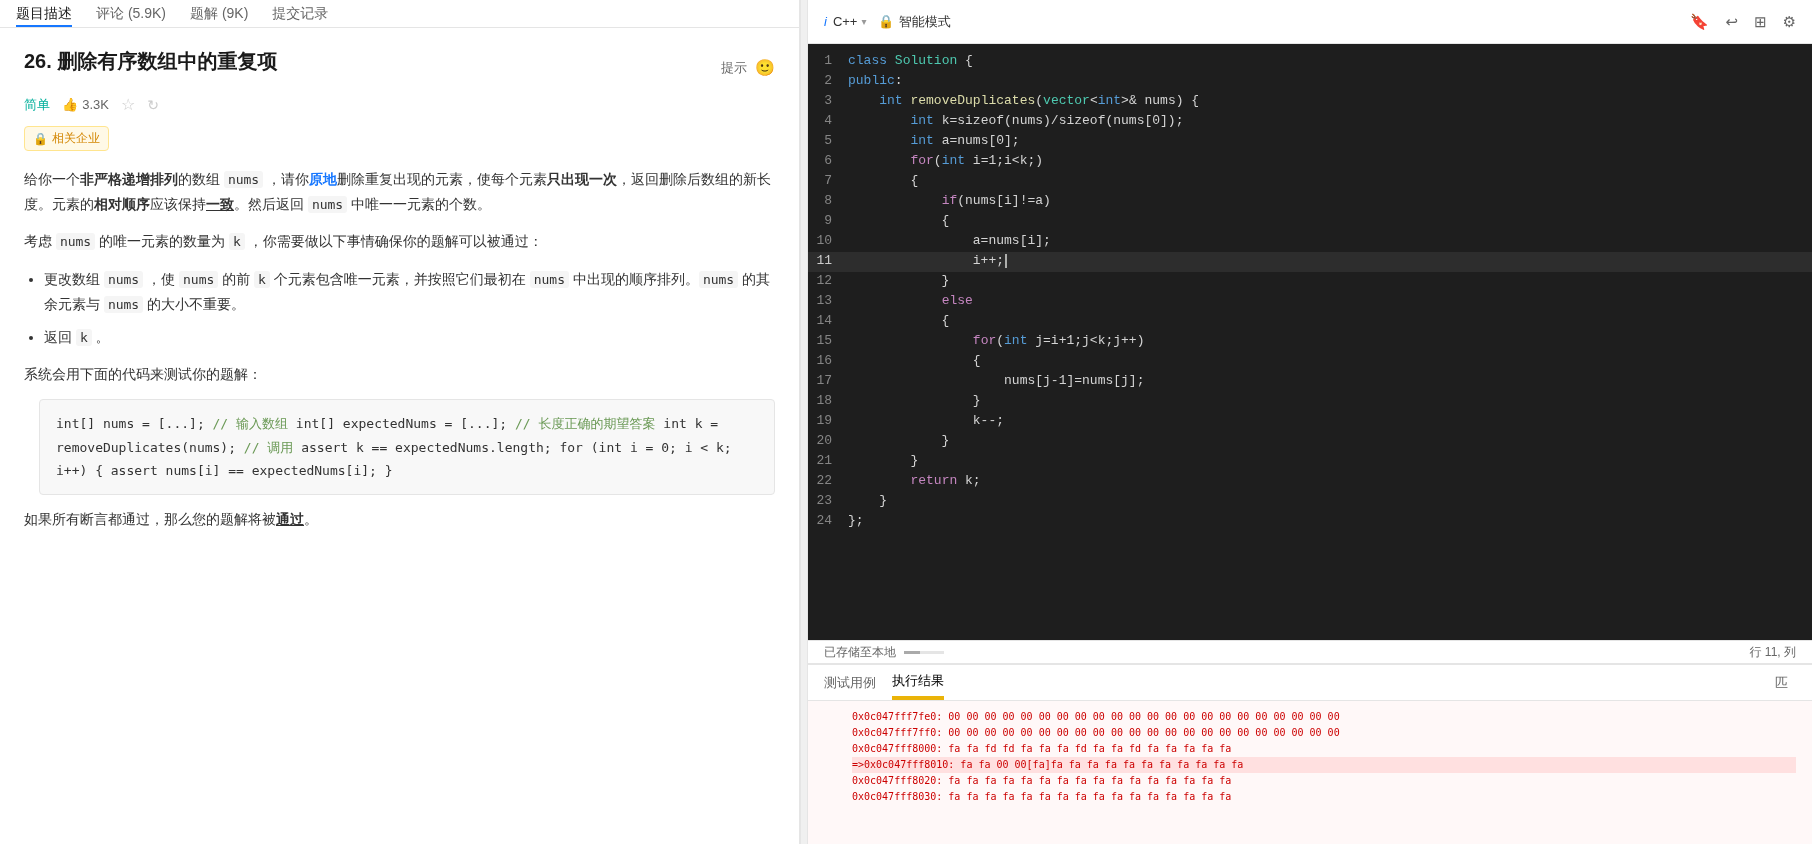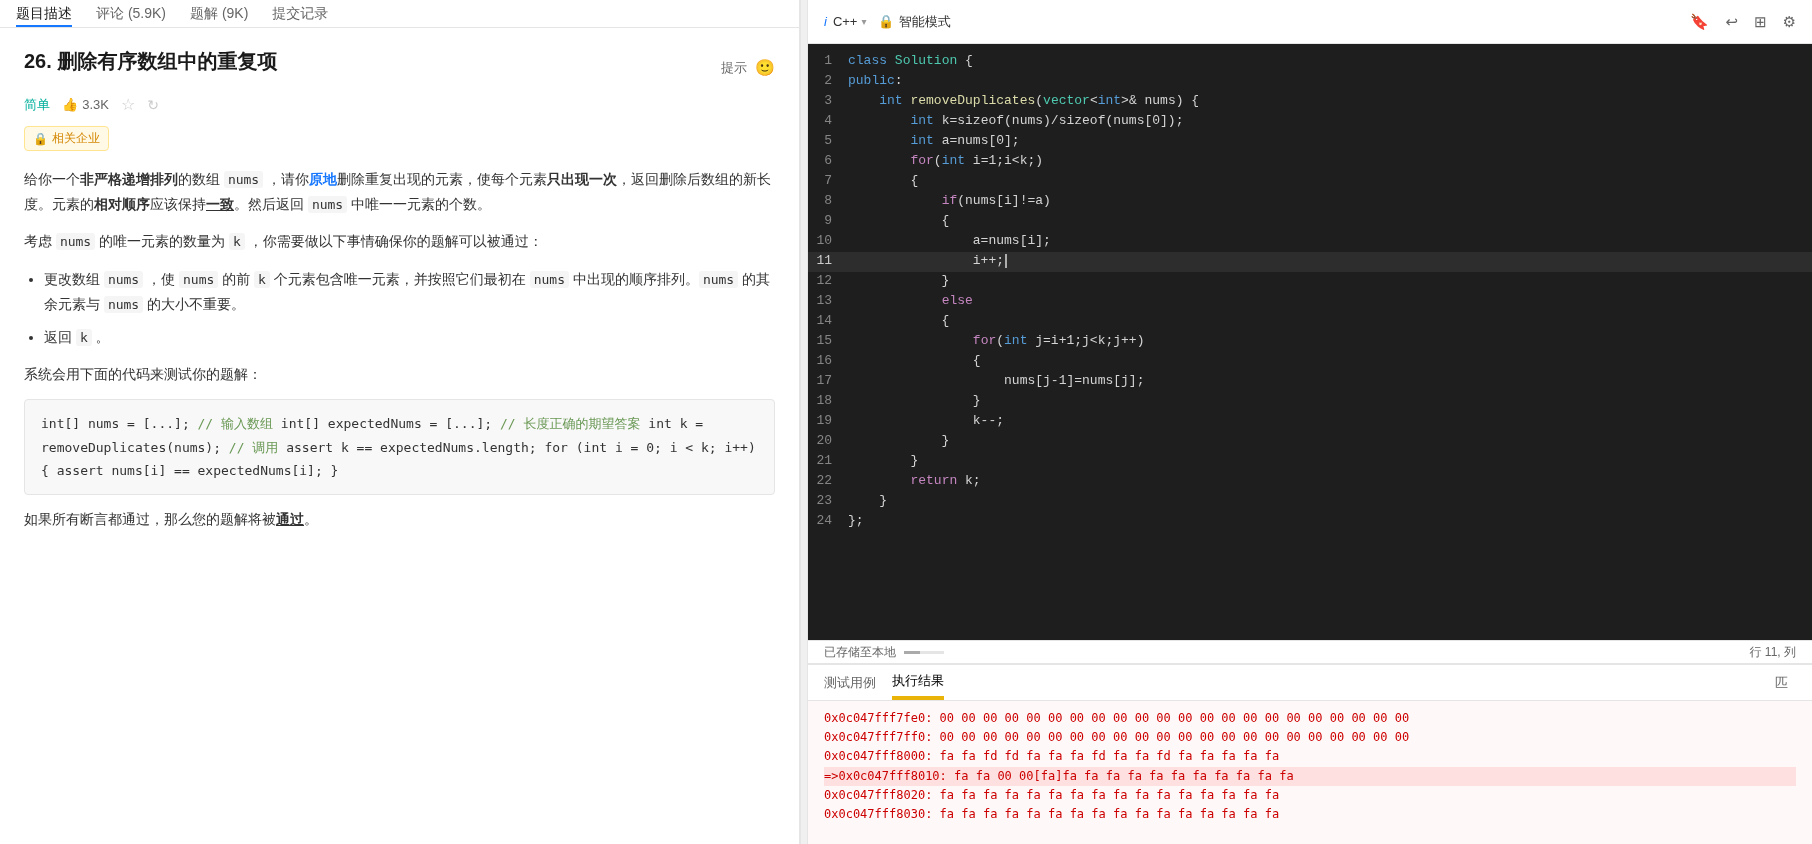--- a/index.html
+++ b/index.html
@@ -36,21 +36,21 @@
     .problem-desc p { margin-bottom: 12px; }
     .bold { font-weight: 700; }
     .highlight { color: #1677ff; font-weight: 600; }
     .code-inline { font-family: 'Consolas', 'Monaco', monospace; background: #f5f5f5; padding: 1px 4px; border-radius: 3px; font-size: 13px; color: #333; }
     .underline { text-decoration: underline; }
 
     .section-title { font-weight: 700; margin: 16px 0 8px; font-size: 15px; }
     .bullet-list { padding-left: 20px; margin-bottom: 12px; }
     .bullet-list li { margin-bottom: 8px; line-height: 1.8; }
 
-    .code-block { font-family: 'Consolas', 'Monaco', monospace; font-size: 13px; background: #f8f8f8; border: 1px solid #e5e5e5; border-radius: 4px; padding: 12px 16px; margin-bottom: 12px; line-height: 1.8; color: #333; }
+    .code-block { font-family: 'Consolas', 'Monaco', monospace; font-size: 13px; background: #f8f8f8; border: 1px solid #e5e5e5; border-radius: 4px; padding: 12px 16px; margin-bottom: 12px; line-height: 1.8; color: #333; margin-left: 15px; }
 
     
     .right-panel { flex: 1; display: flex; flex-direction: column; background: #1e1e1e; }
 
     
     .editor-header { height: 44px; display: flex; align-items: center; padding: 0 16px; background: #fff; border-bottom: 1px solid #e5e5e5; gap: 12px; }
     .lang-select { display: flex; align-items: center; gap: 4px; font-size: 13px; color: #333; cursor: pointer; }
     .smart-mode { display: flex; align-items: center; gap: 4px; font-size: 13px; color: #333; }
     .lock-icon { color: #faad14; }
     .editor-actions { margin-left: auto; display: flex; gap: 16px; align-items: center; }
@@ -71,21 +71,21 @@
     
     .status-bar { height: 24px; background: #fff; border-top: 1px solid #e5e5e5; display: flex; align-items: center; padding: 0 16px; font-size: 12px; color: #666; border-bottom: 1px solid #e5e5e5; }
     .status-right { margin-left: auto; }
 
     
     .bottom-panel { height: 180px; background: #fff; border-top: 1px solid #e5e5e5; display: flex; flex-direction: column; }
     .bottom-tabs { display: flex; border-bottom: 1px solid #e5e5e5; height: 36px; align-items: center; padding: 0 16px; gap: 16px; }
     .bottom-tab { font-size: 13px; color: #666; cursor: pointer; height: 100%; display: flex; align-items: center; }
     .bottom-tab.active { color: #000000; font-weight: 500; border-bottom: 4px solid #eab308; }
     .bottom-content { flex: 1; overflow-y: auto; padding: 8px 16px; font-family: 'Consolas', 'Monaco', monospace; font-size: 12px; background: #fff8f8; }
-    .hex-line { color: #cc0000; line-height: 1.6; white-space: pre; font-size: 12px; }
+    .hex-line { color: #cc0000; line-height: 1.6; white-space: pre; font-size: 10px; margin-left: 28px; }
     .hex-line.highlighted { background: #ffe0e0; }
 
     .bottom-right-btn { margin-left: auto; color: #666; font-size: 13px; cursor: pointer; padding: 0 8px; }
 
     
     ::-webkit-scrollbar { width: 6px; height: 6px; }
     ::-webkit-scrollbar-track { background: transparent; }
     ::-webkit-scrollbar-thumb { background: #ccc; border-radius: 3px; }
 
     .divider-h { width: 8px; background: #f0f0f0; border-left: 1px solid #e5e5e5; border-right: 1px solid #e5e5e5; cursor: col-resize; flex-shrink: 0; }

